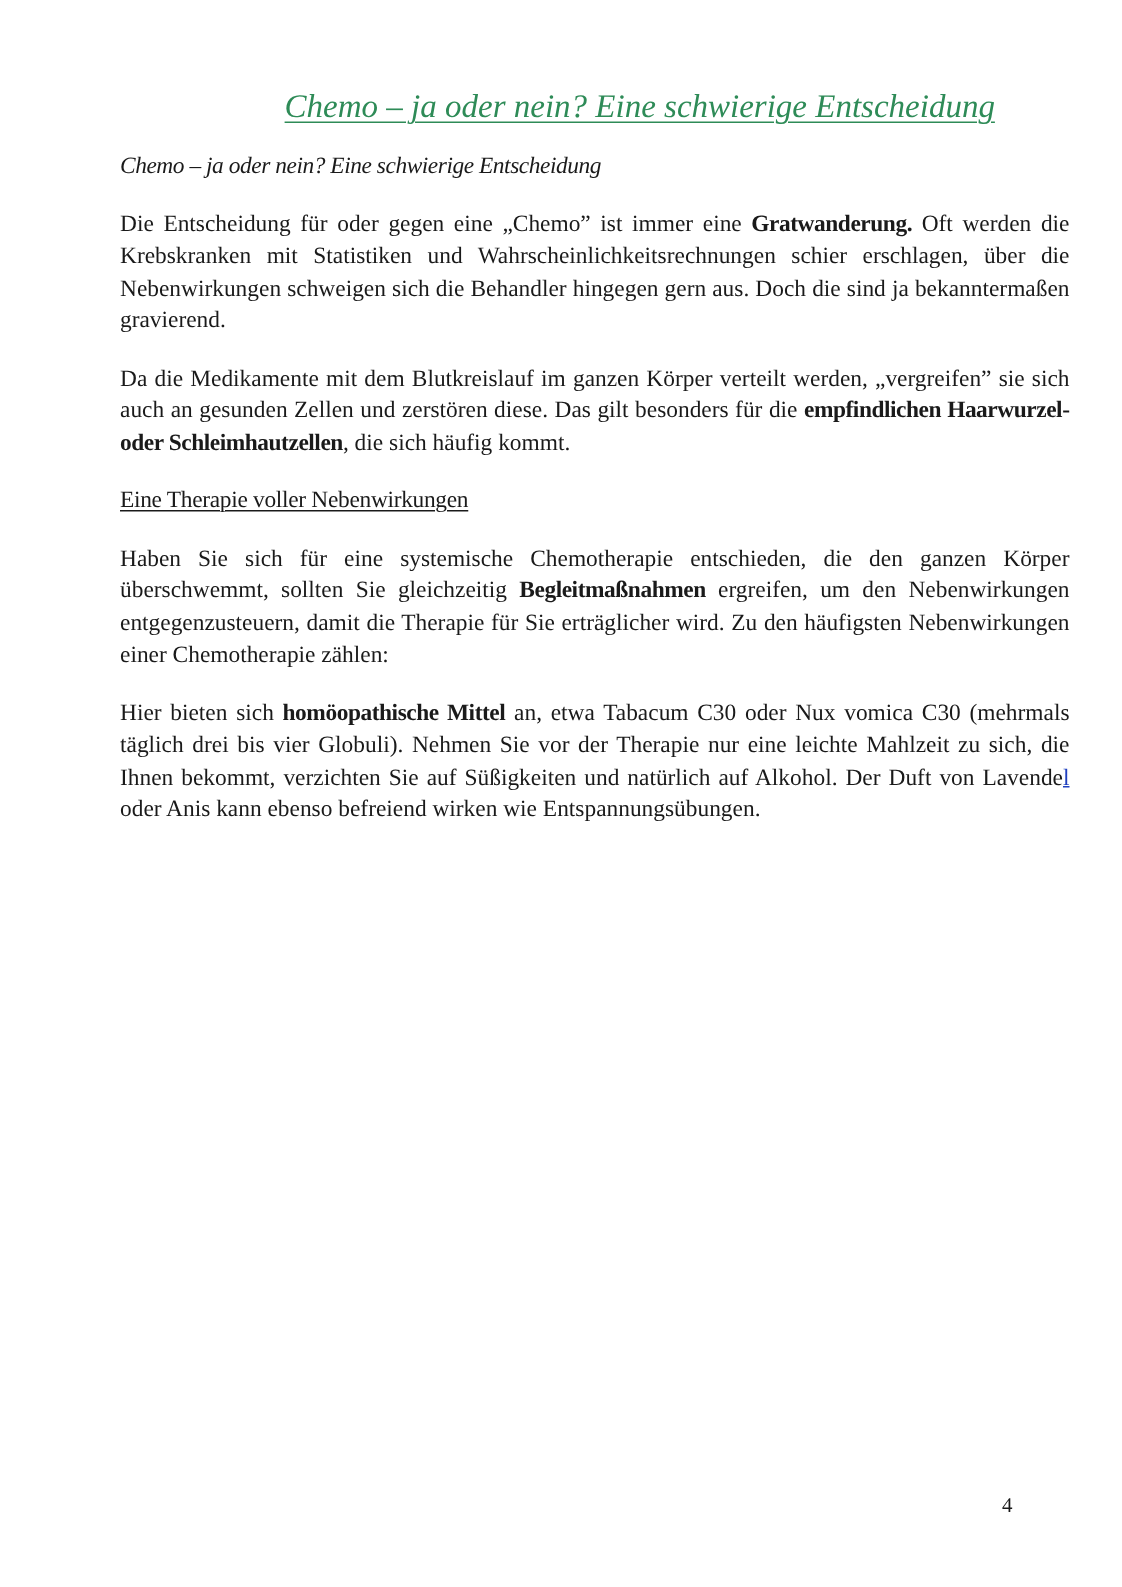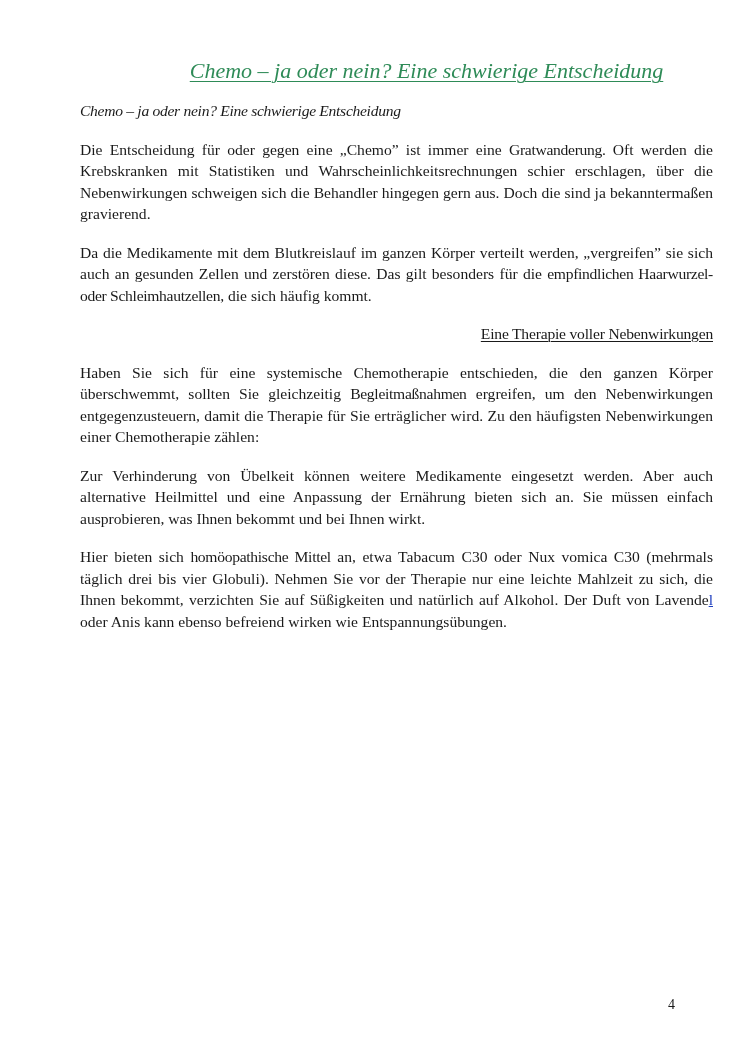--- a/index.html
+++ b/index.html
@@ -10,22 +10,22 @@
       color: #1a1a1a; font-size: 15.6px; line-height: 21.5px; margin-left: 34px;
     }
     .title {
       text-align: center; color: #2e8b57; font-style: italic;
       font-size: 22px; line-height: 30px; text-decoration: underline;
       text-decoration-thickness: 1px; text-underline-offset: 3px;
       margin: 0 0 14px 0; font-weight: normal; padding-left: 60px;
     }
     p { margin: 0 0 17px 0; text-align: justify; }
     .sub-italic { font-style: italic; font-weight: normal; margin: 0 0 17px 0; letter-spacing: -0.3px; }
-    .heading-u { text-decoration: underline; text-decoration-thickness: 1px; text-underline-offset: 2px; margin: 0 0 17px 0; letter-spacing: -0.2px; text-align: right; }
-    b { font-weight: normal; letter-spacing: -0.3px; }
+    .heading-u { text-decoration: underline; text-decoration-thickness: 1px; text-underline-offset: 2px; margin: 0 0 17px 0; letter-spacing: -0.2px; }
+    b { font-weight: bold; letter-spacing: -0.3px; }
     .link { color: #1f3fbf; text-decoration: underline; }
     .page-number {
       position: absolute; left: 668px; top: 997px;
       font-family: "Liberation Serif", serif; font-size: 14px; color: #1a1a1a;
     }
   </style>
 </head>
 <body>
 
 <div class="page">
@@ -38,18 +38,17 @@
   <p><span>Die Entscheidung für oder gegen eine „Chemo” ist immer eine </span><b>Gratwanderung.</b><span> Oft werden die Krebskranken mit Statistiken und Wahrscheinlichkeitsrechnungen schier erschlagen, über die Nebenwirkungen schweigen sich die Behandler hingegen gern aus. Doch die sind ja bekanntermaßen gravierend.</span></p>
 
   <p><span>Da die Medikamente mit dem Blutkreislauf im ganzen Körper verteilt werden, „vergreifen” sie sich auch an gesunden Zellen und zerstören diese. Das gilt besonders für die </span><b>empfindlichen Haarwurzel- oder Schleimhautzellen</b><span>, die sich häufig kommt.</span></p>
 
 
   <div class="heading-u">Eine Therapie voller Nebenwirkungen</div>
 
   <p><span>Haben Sie sich für eine systemische Chemotherapie entschieden, die den ganzen Körper überschwemmt, sollten Sie gleichzeitig </span><b>Begleitmaßnahmen</b><span> ergreifen, um den Nebenwirkungen entgegenzusteuern, damit die Therapie für Sie erträglicher wird. Zu den häufigsten Nebenwirkungen einer Chemotherapie zählen:</span></p>
 
 
-  <p>Zur Verhinderung von Übelkeit können weitere Medikamente eingesetzt werden. Aber auch alternative Heilmittel und eine Anpassung der Ernährung bieten sich an. Sie müssen einfach ausprobieren, was Ihnen bekommt und bei Ihnen wirkt.</p>
 
   <p><span>Hier bieten sich </span><b>homöopathische Mittel</b><span> an, etwa Tabacum C30 oder Nux vomica C30 (mehrmals täglich drei bis vier Globuli). Nehmen Sie vor der Therapie nur eine leichte Mahlzeit zu sich, die Ihnen bekommt, verzichten Sie auf Süßigkeiten und natürlich auf Alkohol. Der Duft von Lavende</span><a class="link">l</a><span> oder Anis kann ebenso befreiend wirken wie Entspannungsübungen.</span></p>
 </div>
 
 <div class="page-number">4</div>
 
 </body></html>

